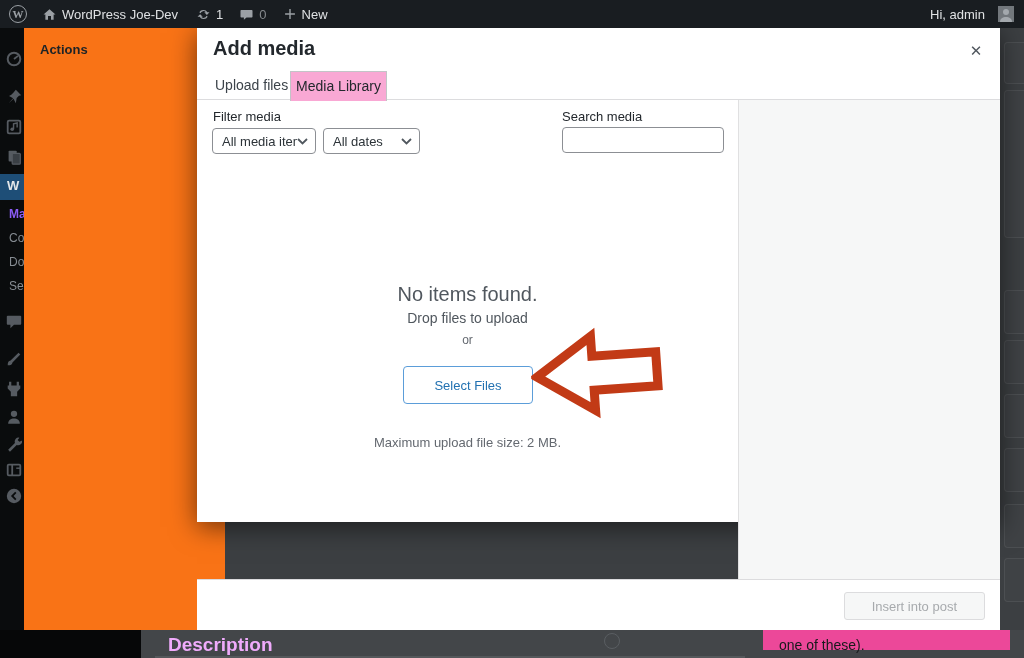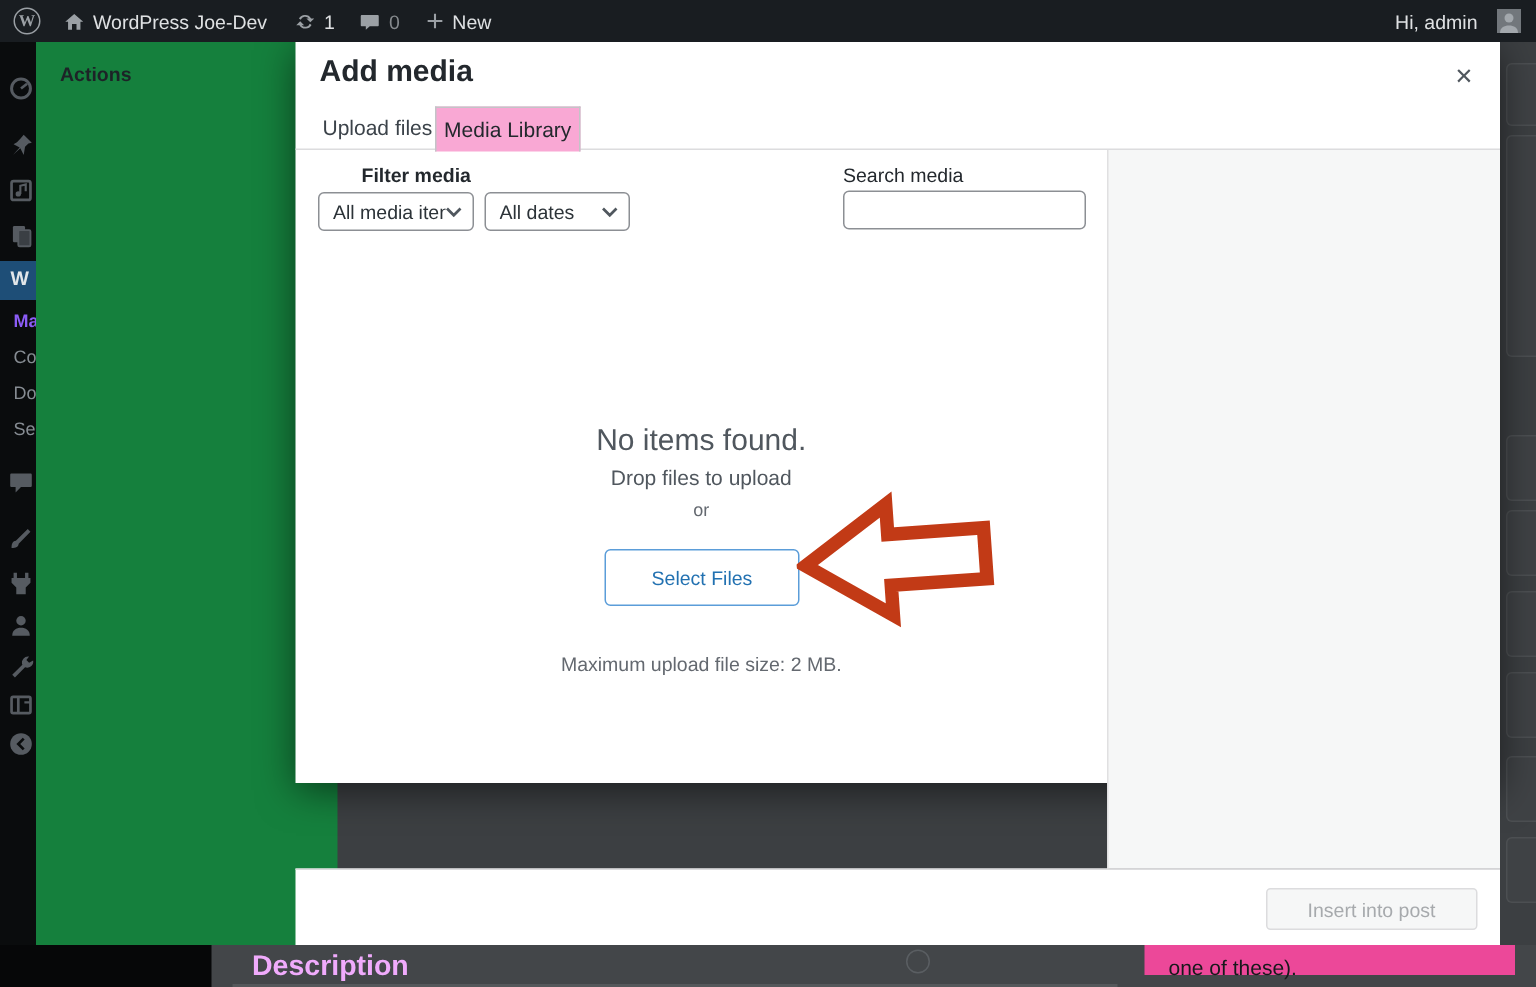--- a/index.html
+++ b/index.html
@@ -21,21 +21,21 @@
   .side-strip { position:absolute; left:0; top:28px; width:24px; height:602px; background:#0a0c0d;
     overflow:hidden; z-index:20; }
   .menu-icon { position:absolute; left:5px; width:18px; height:18px; cursor:pointer; }
   .menu-active { position:absolute; left:0; width:24px; height:26px; background:#1e4e77;
     color:#e2e6e9; font-weight:bold; font-size:13px; padding:4px 0 0 7px; cursor:pointer; }
   .menu-sub { position:absolute; left:9px; font-size:12px; color:#868c92; white-space:nowrap; cursor:pointer; }
   .menu-sub.current { color:#8b5cf6; font-weight:bold; }
 
   
   .actions-panel { position:absolute; left:24px; top:28px; width:201px; height:602px;
-    background:#15803d; z-index:15; }
+    background:#f97316; z-index:15; }
   .actions-label { position:absolute; left:16px; top:14px; font-size:13px; font-weight:bold; color:#1d2327; }
 
   
   .dim-right { position:absolute; left:1000px; top:28px; width:24px; height:602px; background:#3c3f42; z-index:15; overflow:hidden; }
   .db { position:absolute; left:4px; width:34px; border:1px solid rgba(255,255,255,0.07);
     background:rgba(255,255,255,0.02); border-radius:4px; }
 
   
   .dim-bottom { position:absolute; left:0; top:630px; width:1024px; height:28px; background:#434649; z-index:15; overflow:hidden; }
   .dim-bottom .blackpart { position:absolute; left:0; top:0; width:141px; height:28px; background:#060708; }
@@ -52,21 +52,21 @@
   .m-title { position:absolute; left:16px; top:9px; font-size:20px; font-weight:600; color:#23282d; }
   .m-close { position:absolute; left:765px; top:9px; width:28px; height:28px; font-size:15px; color:#50575e;
     display:flex; align-items:center; justify-content:center; cursor:pointer; background:none; border:none; }
   .tab-line { position:absolute; left:0; top:71px; width:803px; height:1px; background:#dcdcde; }
   .tab-inactive { position:absolute; left:18px; top:49px; font-size:14px; color:#3c434a; cursor:pointer; }
   .tab-active { position:absolute; left:93px; top:43px; width:97px; height:30px; background:#f9a8d4;
     border:1px solid #c3c4c7; border-bottom:none; font-size:14px; color:#23282d; text-align:center;
     padding-top:6px; cursor:pointer; z-index:2; }
   .m-side { position:absolute; left:541px; top:72px; width:262px; height:479px; background:#f6f7f7;
     border-left:1px solid #e0e0e1; }
-  .filter-label { position:absolute; left:16px; top:81px; font-size:13px; font-weight:bold; color:#23282d;margin-left:28px; }
+  .filter-label { position:absolute; left:16px; top:81px; font-size:13px; font-weight:normal; color:#23282d; }
   .sel { position:absolute; top:100px; height:26px; border:1px solid #8c8f94; border-radius:4px;
     background:#fff; font-size:13px; color:#2c3338; display:flex; align-items:center;
     padding:0 7px 0 9px; cursor:pointer; }
   .sel .sel-text { overflow:hidden; white-space:nowrap; flex:1; }
   .sel1 { left:15px; width:104px; }
   .sel2 { left:126px; width:97px; }
   .search-label { position:absolute; left:365px; top:81px; font-size:13px; color:#23282d; }
   .search-input { position:absolute; left:365px; top:99px; width:162px; height:26px;
     border:1px solid #8c8f94; border-radius:4px; background:#fff; font-size:13px; padding:0 6px; }
   .no-items { position:absolute; left:0; top:255px; width:541px; text-align:center;

